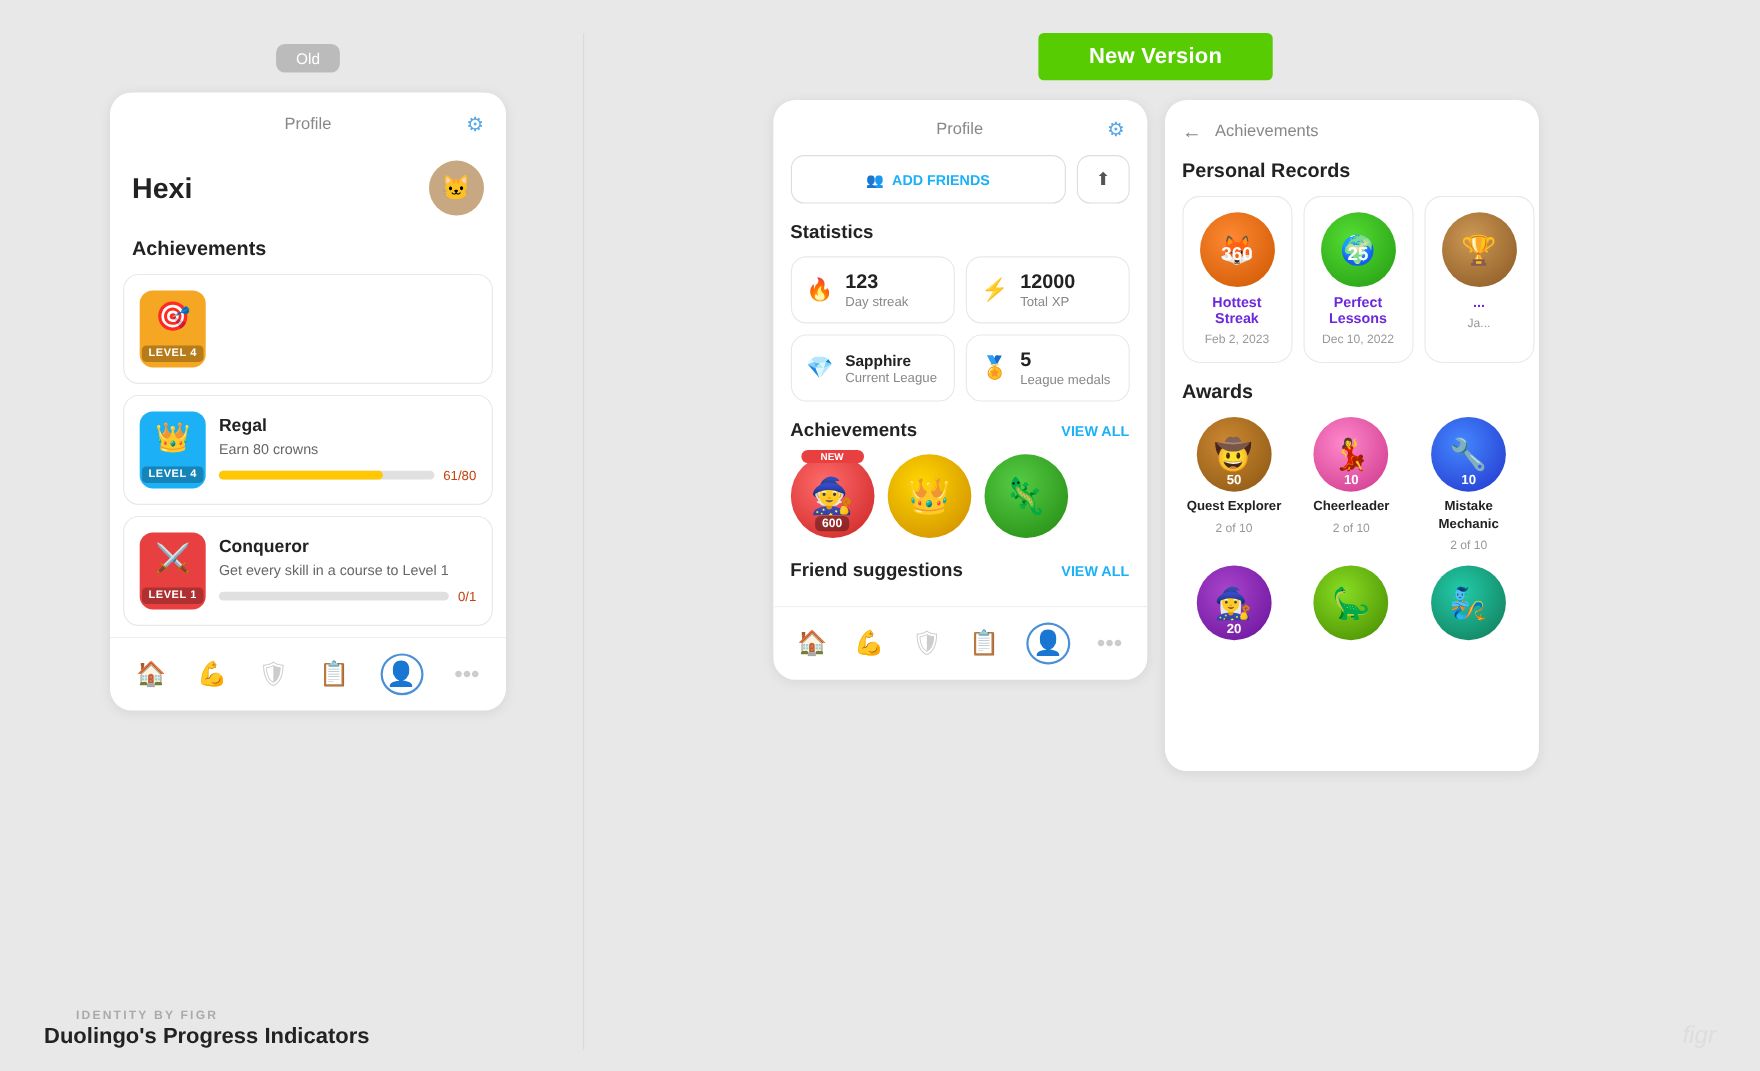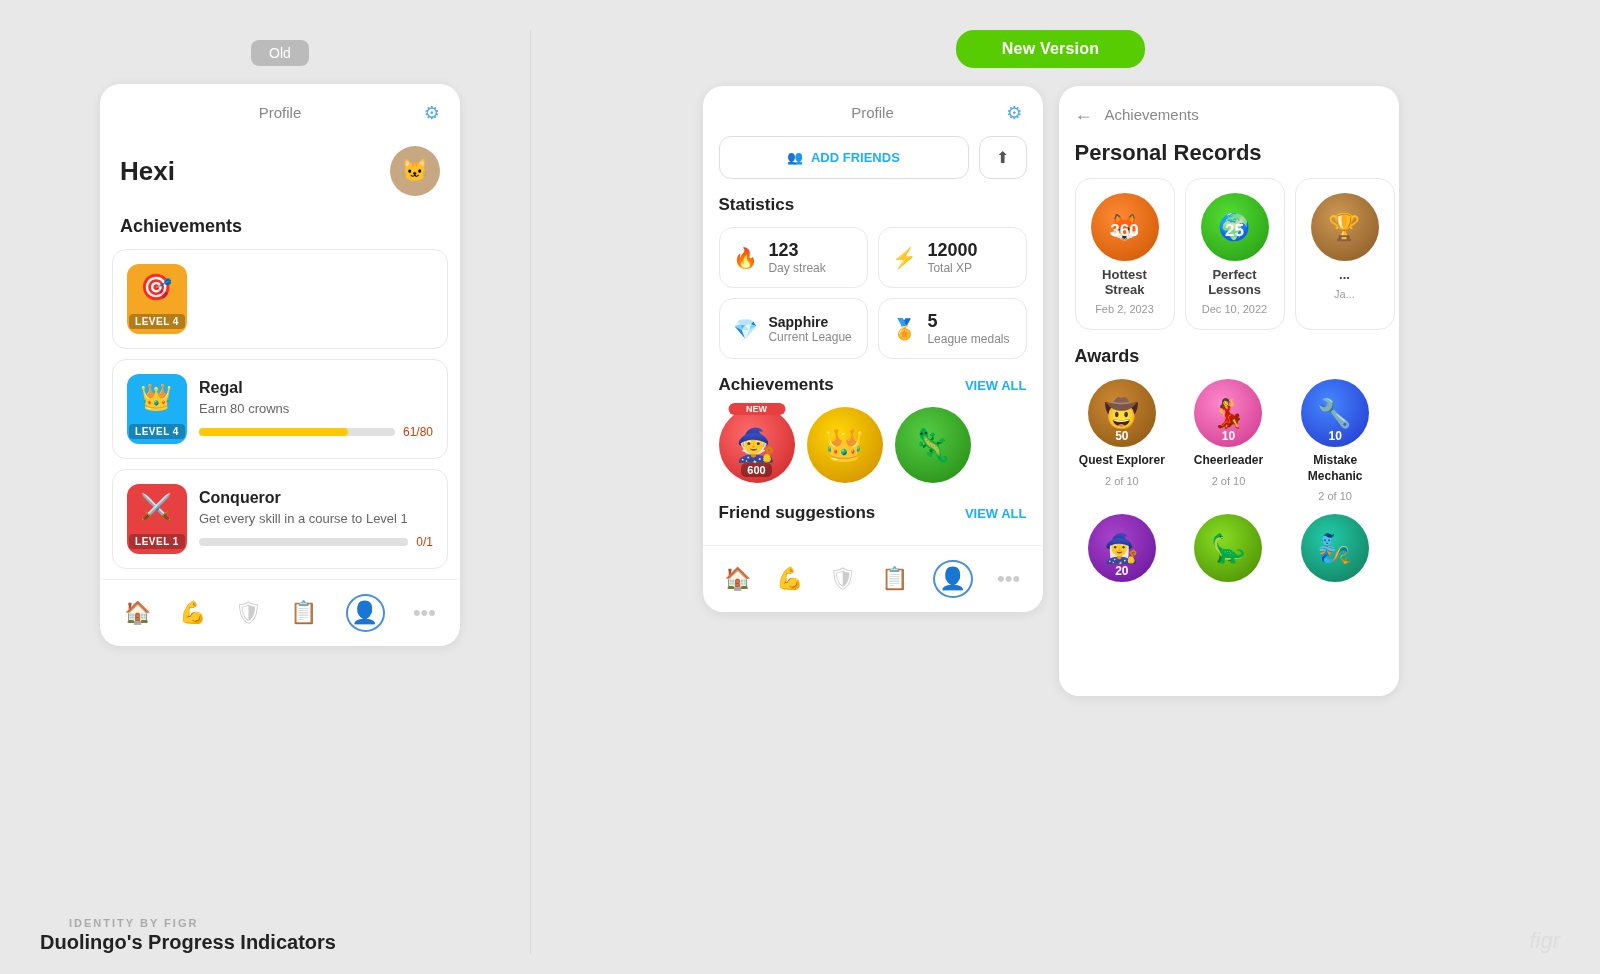--- a/index.html
+++ b/index.html
@@ -232,23 +232,23 @@
       display: flex;
       flex-direction: column;
       align-items: center;
       padding-top: 0;
     }
 
     .new-version-btn {
       background: #58cc02;
       color: white;
       border: none;
-      border-radius: 18px;
+      border-radius: 5px;
       padding: 10px 46px;
-      font-size: 16px;
+      font-size: 20px;
       font-weight: 700;
       margin-bottom: 18px;
       cursor: pointer;
       letter-spacing: 0.2px;
     }
 
     .new-phones-row {
       display: flex;
       gap: 16px;
       align-items: flex-start;
@@ -460,21 +460,21 @@
       cursor: pointer;
     }
 
     .achievements-nav-title {
       font-size: 15px;
       color: #888;
       font-weight: 500;
     }
 
     .personal-records-title {
-      font-size: 22px;
+      font-size: 18px;
       font-weight: 800;
       color: #222;
       padding: 0 16px 12px 16px;
     }
 
     .records-row {
       display: flex;
       gap: 10px;
       padding: 0 16px 16px 16px;
       overflow: hidden;
@@ -512,21 +512,21 @@
       position: absolute;
       bottom: 20px;
       font-size: 17px;
       font-weight: 800;
       color: white;
     }
 
     .record-name {
       font-size: 13px;
       font-weight: 700;
-      color: #404040;
+      color: #6d28d9;
       text-align: center;
     }
 
     .record-date {
       font-size: 11px;
       color: #999;
     }
 
     .awards-title {
       font-size: 18px;

